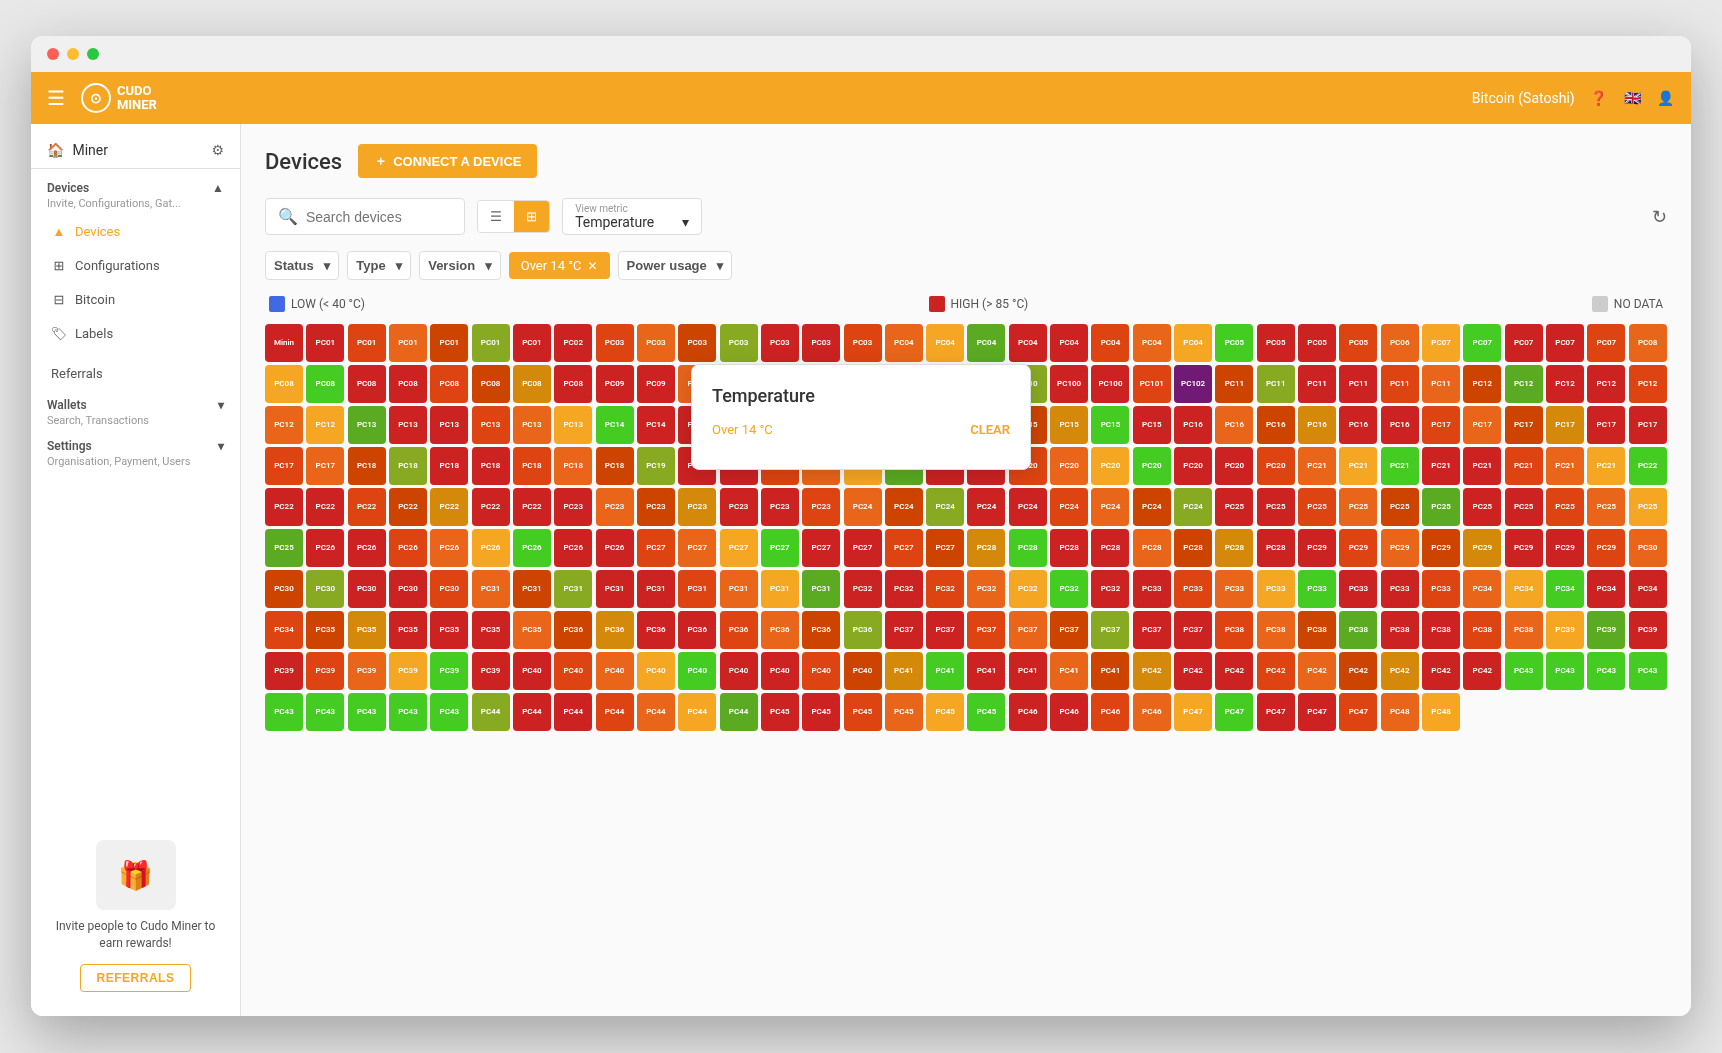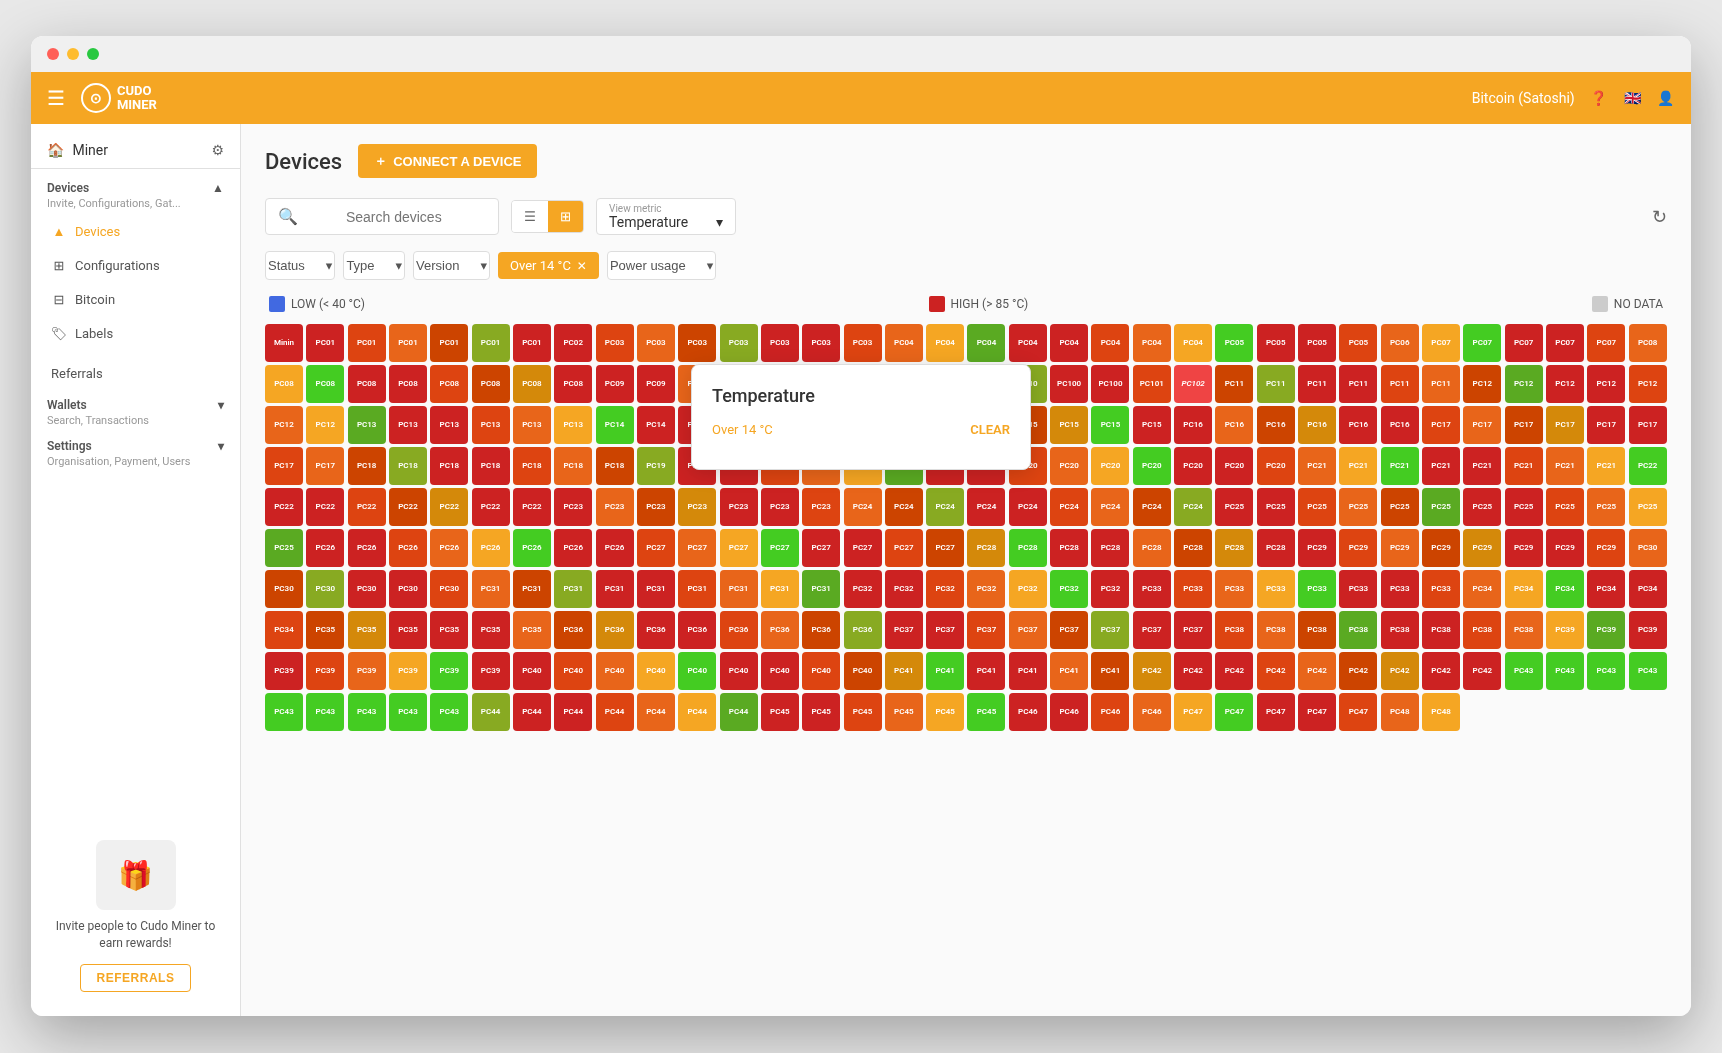--- a/index.html
+++ b/index.html
@@ -40,32 +40,32 @@
 
     
     .content { flex: 1; background: #fafafa; overflow-y: auto; padding: 20px 24px; }
     .page-header { display: flex; align-items: center; gap: 16px; margin-bottom: 20px; }
     .page-title { font-size: 22px; font-weight: 500; color: #333; }
     .connect-btn { background: #f5a623; color: white; border: none; padding: 8px 16px; border-radius: 4px; font-size: 13px; font-weight: 600; cursor: pointer; display: flex; align-items: center; gap: 6px; }
 
     
     .toolbar { display: flex; align-items: center; gap: 12px; margin-bottom: 16px; }
     .search-box { display: flex; align-items: center; border: 1px solid #ddd; border-radius: 4px; padding: 8px 12px; gap: 8px; background: white; min-width: 200px; }
-    .search-box input { border: none; outline: none; font-size: 14px; color: #c2410c; width: 140px; margin-left: 40px; }
+    .search-box input { border: none; outline: none; font-size: 14px; color: #c2410c; width: 140px; }
     .view-toggle { display: flex; border: 1px solid #ddd; border-radius: 4px; overflow: hidden; }
     .view-btn { padding: 8px 12px; background: white; border: none; cursor: pointer; color: #666; }
     .view-btn.active { background: #f5a623; color: white; }
     .view-metric { display: flex; flex-direction: column; border: 1px solid #ddd; border-radius: 4px; background: white; padding: 4px 12px; min-width: 140px; position: relative; cursor: pointer; }
     .view-metric-label { font-size: 10px; color: #999; }
     .view-metric-value { font-size: 14px; color: #333; display: flex; align-items: center; justify-content: space-between; }
     .refresh-icon { margin-left: auto; color: #666; cursor: pointer; font-size: 18px; }
 
     
     .filters { display: flex; align-items: center; gap: 8px; margin-bottom: 16px; }
-    .filter-btn { border: 1px solid #ddd; background: white; padding: 6px 2px; border-radius: 4px; font-size: 13px; color: #555; cursor: pointer; display: flex; align-items: center; gap: 21px; }
+    .filter-btn { border: 1px solid #ddd; background: white; padding: 6px 8px; border-radius: 4px; font-size: 13px; color: #555; cursor: pointer; display: flex; align-items: center; gap: 10px; font-weight: bold; }
     .filter-active { background: #f5a623; color: white; border-color: #f5a623; display: flex; align-items: center; gap: 6px; padding: 6px 12px; border-radius: 4px; font-size: 13px; }
     .filter-active .close { cursor: pointer; font-size: 12px; }
 
     
     .legend { display: flex; align-items: center; justify-content: space-between; margin-bottom: 12px; padding: 0 4px; }
     .legend-item { display: flex; align-items: center; gap: 6px; font-size: 12px; color: #555; }
     .legend-color { width: 16px; height: 16px; border-radius: 2px; }
 
     
     .device-grid { display: grid; grid-template-columns: repeat(auto-fill, minmax(38px, 1fr)); gap: 3px; }
@@ -301,21 +301,21 @@
           <div class="device-tile" style="background: rgb(212, 137, 10);">PC09</div>
           <div class="device-tile" style="background: rgb(204, 34, 34);">PC09</div>
           <div class="device-tile" style="background: rgb(204, 34, 34);">PC10</div>
           <div class="device-tile" style="background: rgb(221, 68, 17);">PC10</div>
           <div class="device-tile" style="background: rgb(232, 101, 26);">PC10</div>
           <div class="device-tile" style="background: rgb(204, 68, 0);">PC10</div>
           <div class="device-tile" style="background: rgb(136, 170, 34);">PC10</div>
           <div class="device-tile" style="background: rgb(204, 34, 34);">PC100</div>
           <div class="device-tile" style="background: rgb(204, 34, 34);">PC100</div>
           <div class="device-tile" style="background: rgb(221, 68, 17);">PC101</div>
-          <div class="device-tile" style="background: #ef4444; font-style: italic;">PC102</div>
+          <div class="device-tile" style="background: #701a75;">PC102</div>
           <div class="device-tile" style="background: rgb(204, 68, 0);">PC11</div>
           <div class="device-tile" style="background: rgb(136, 170, 34);">PC11</div>
           <div class="device-tile" style="background: rgb(204, 34, 34);">PC11</div>
           <div class="device-tile" style="background: rgb(204, 34, 34);">PC11</div>
           <div class="device-tile" style="background: rgb(221, 68, 17);">PC11</div>
           <div class="device-tile" style="background: rgb(232, 101, 26);">PC11</div>
           <div class="device-tile" style="background: rgb(204, 68, 0);">PC12</div>
           <div class="device-tile" style="background: rgb(90, 170, 34);">PC12</div>
           <div class="device-tile" style="background: rgb(204, 34, 34);">PC12</div>
           <div class="device-tile" style="background: rgb(204, 34, 34);">PC12</div>

